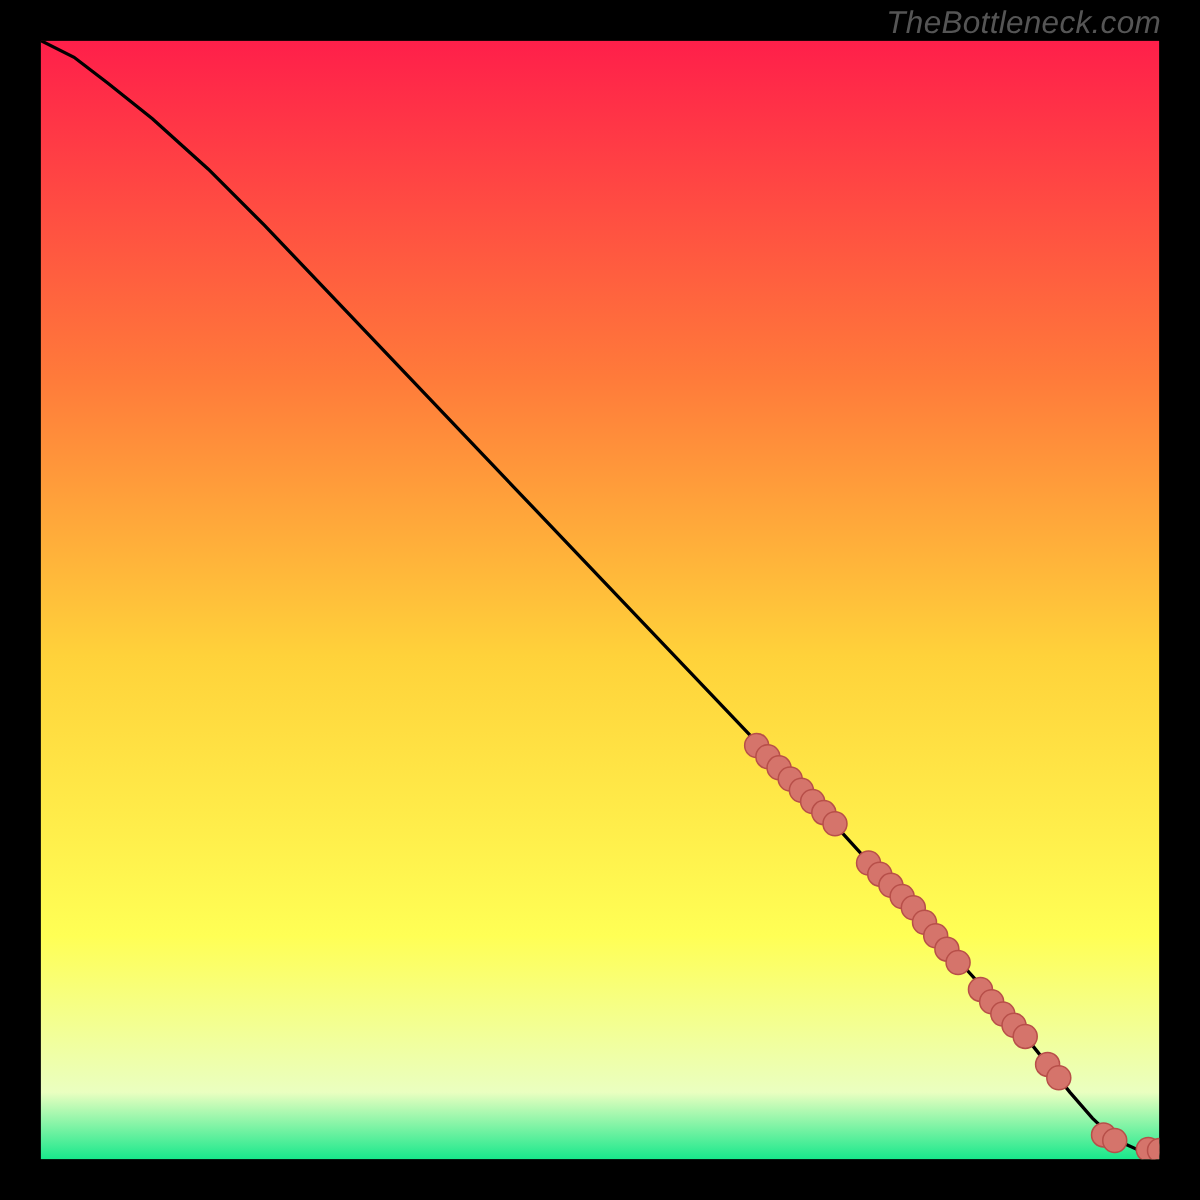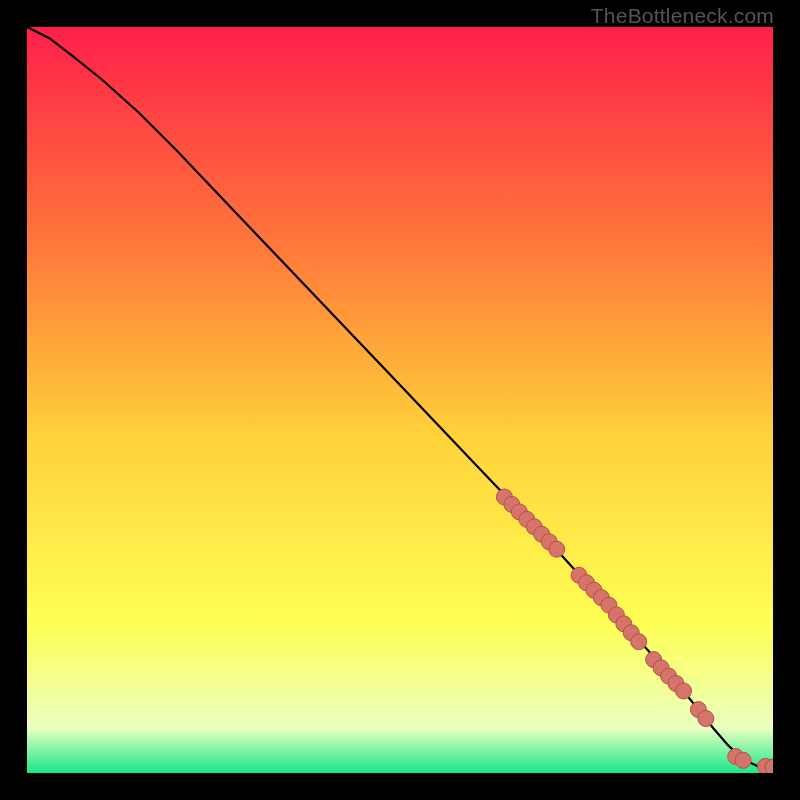--- a/index.html
+++ b/index.html
@@ -9,20 +9,21 @@
     height: 800px;
     background: #000;
     overflow: hidden;
     font-family: Arial, Helvetica, sans-serif;
   }
   .stage {
     position: relative;
     width: 800px;
     height: 800px;
     background: #000;
+    font-style: italic;
   }
   .plot {
     position: absolute;
     left: 27px;
     top: 27px;
     width: 746px;
     height: 746px;
     overflow: hidden;
   }
   .plot svg {

